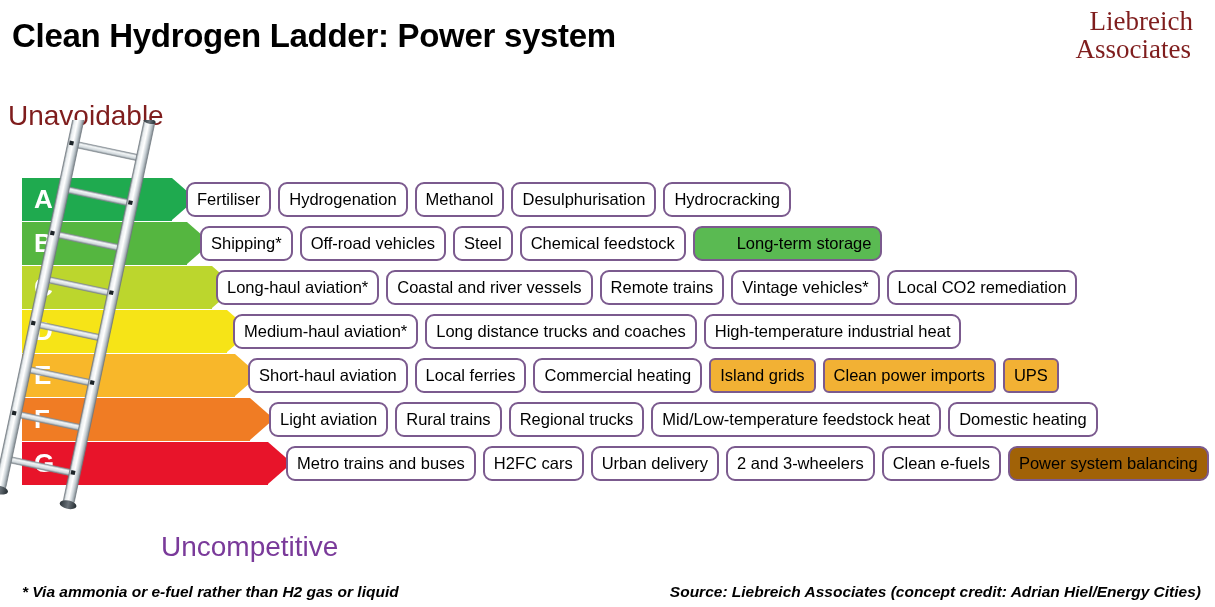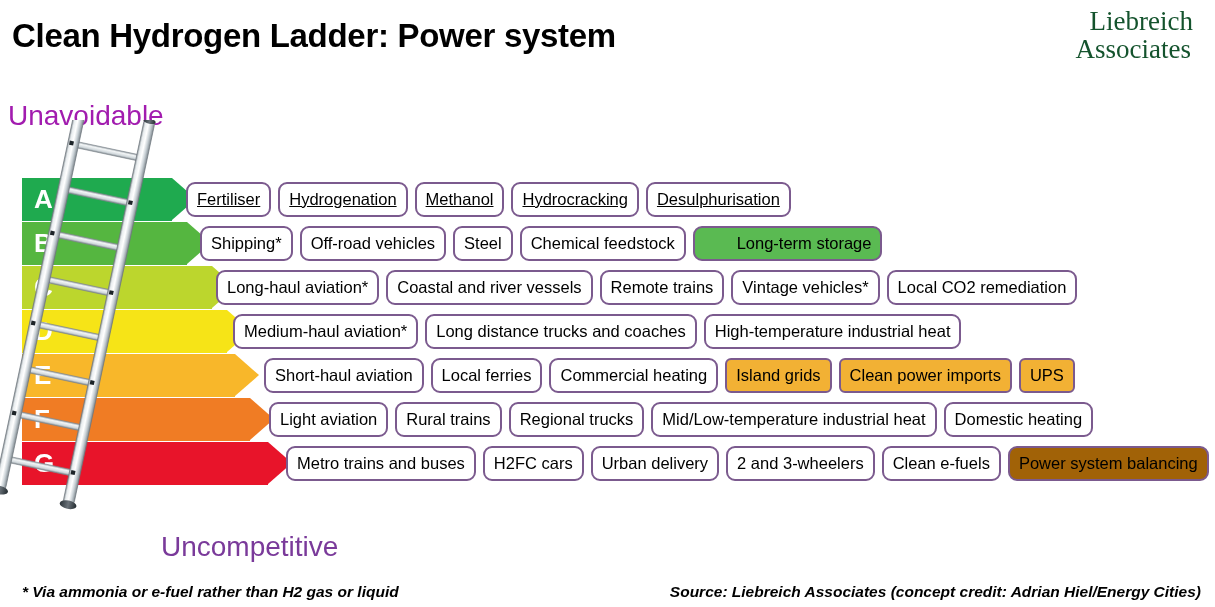--- a/index.html
+++ b/index.html
@@ -30,21 +30,21 @@
     letter-spacing: -0.3px;
     white-space: nowrap;
   }
   #logo {
     position: absolute;
     right: 22px;
     top: 8px;
     width: 200px;
     text-align: right;
     font-family: "Liberation Serif", serif;
-    color: #14532d;
+    color: #7f1d1d;
     font-size: 27px;
     line-height: 1.02;
   }
   #logo .l2 { padding-right: 2px; }
 
   
   #unavoidable {
     position: absolute;
     left: 8px;
     top: 100px;
@@ -165,35 +165,35 @@
 
 <div id="page">
 
   <div id="title">Clean Hydrogen Ladder: Power system</div>
 
   <div id="logo">
     <div class="l1">Liebreich</div>
     <div class="l2">Associates</div>
   </div>
 
-  <div id="unavoidable" style="color: #a21caf;">Unavoidable</div>
+  <div id="unavoidable" style="color: #7f1d1d;">Unavoidable</div>
 
   <div id="rows">
       <div class="row">
         <div class="band" style="width: 150px;">
           <div class="body" style="background: rgb(31, 170, 79);"></div>
           <div class="tip" style="border-left: 24px solid rgb(31, 170, 79);"></div>
         </div>
         <div class="grade">A</div>
-        <div class="chips" style="left: 186px; text-decoration: underline;">
+        <div class="chips" style="left: 186px;">
           <div class="chip">Fertiliser</div>
           <div class="chip">Hydrogenation</div>
           <div class="chip">Methanol</div>
+          <div class="chip">Desulphurisation</div>
           <div class="chip">Hydrocracking</div>
-          <div class="chip">Desulphurisation</div>
         </div>
       </div>
       <div class="row">
         <div class="band" style="width: 165px;">
           <div class="body" style="background: rgb(85, 182, 64);"></div>
           <div class="tip" style="border-left: 24px solid rgb(85, 182, 64);"></div>
         </div>
         <div class="grade">B</div>
         <div class="chips" style="left: 200px;">
           <div class="chip">Shipping*</div>
@@ -228,40 +228,40 @@
           <div class="chip">Long distance trucks and coaches</div>
           <div class="chip">High-temperature industrial heat</div>
         </div>
       </div>
       <div class="row">
         <div class="band" style="width: 213px;">
           <div class="body" style="background: rgb(248, 183, 42);"></div>
           <div class="tip" style="border-left: 24px solid rgb(248, 183, 42);"></div>
         </div>
         <div class="grade">E</div>
-        <div class="chips" style="left: 264px;">
+        <div class="chips" style="left: 248px;">
           <div class="chip">Short-haul aviation</div>
           <div class="chip">Local ferries</div>
           <div class="chip">Commercial heating</div>
           <div class="chip hl-orange" style="background: rgb(242, 177, 52);">Island grids</div>
           <div class="chip hl-orange" style="background: rgb(242, 177, 52);">Clean power imports</div>
           <div class="chip hl-orange" style="background: rgb(242, 177, 52);">UPS</div>
         </div>
       </div>
       <div class="row">
         <div class="band" style="width: 228px;">
           <div class="body" style="background: rgb(240, 124, 36);"></div>
           <div class="tip" style="border-left: 24px solid rgb(240, 124, 36);"></div>
         </div>
         <div class="grade">F</div>
         <div class="chips" style="left: 269px;">
           <div class="chip">Light aviation</div>
           <div class="chip">Rural trains</div>
           <div class="chip">Regional trucks</div>
-          <div class="chip">Mid/Low-temperature industrial heat</div>
+          <div class="chip">Mid/Low-temperature feedstock heat</div>
           <div class="chip">Domestic heating</div>
         </div>
       </div>
       <div class="row">
         <div class="band" style="width: 246px;">
           <div class="body" style="background: rgb(232, 20, 42);"></div>
           <div class="tip" style="border-left: 24px solid rgb(232, 20, 42);"></div>
         </div>
         <div class="grade">G</div>
         <div class="chips" style="left: 286px;">

